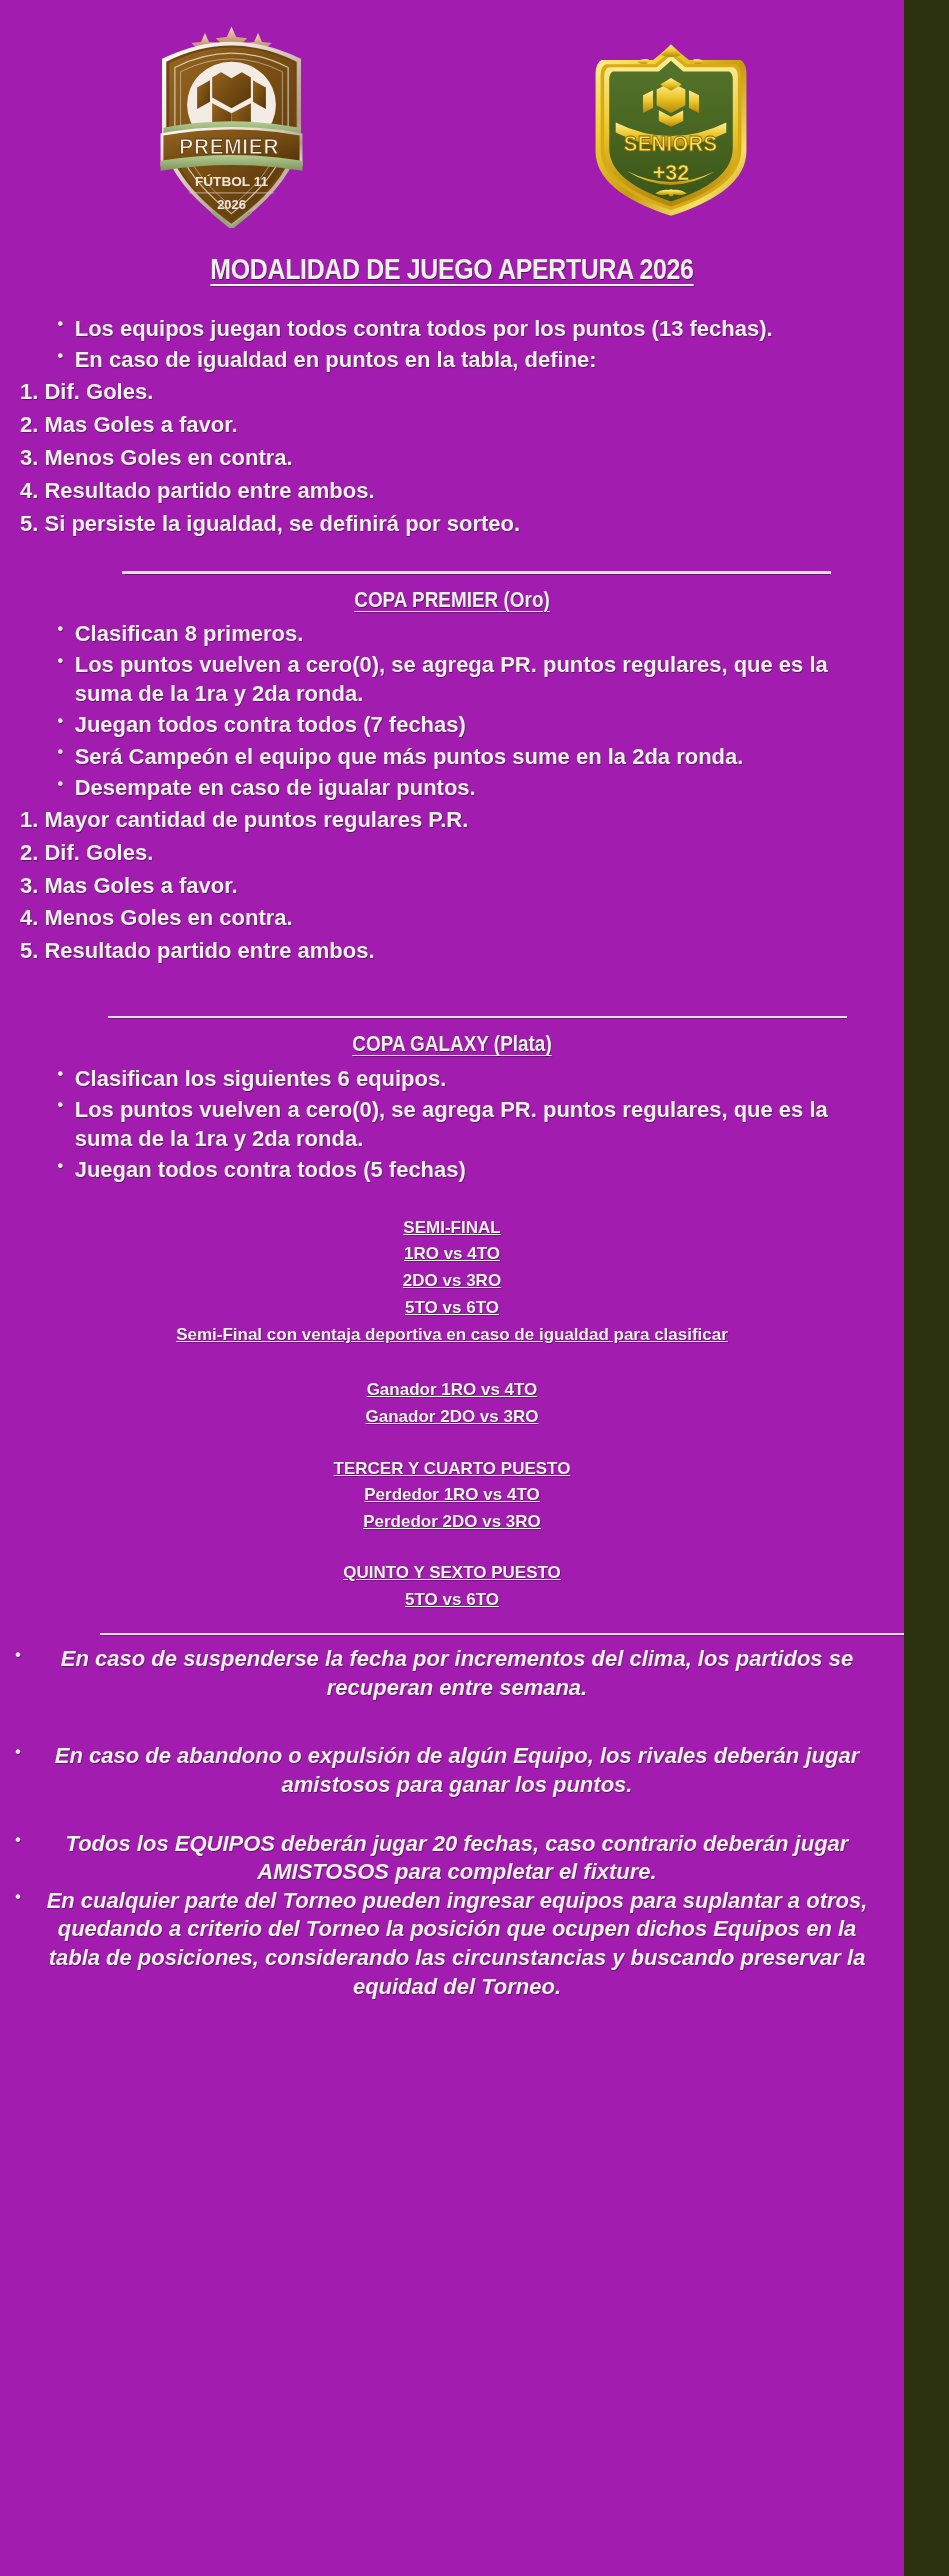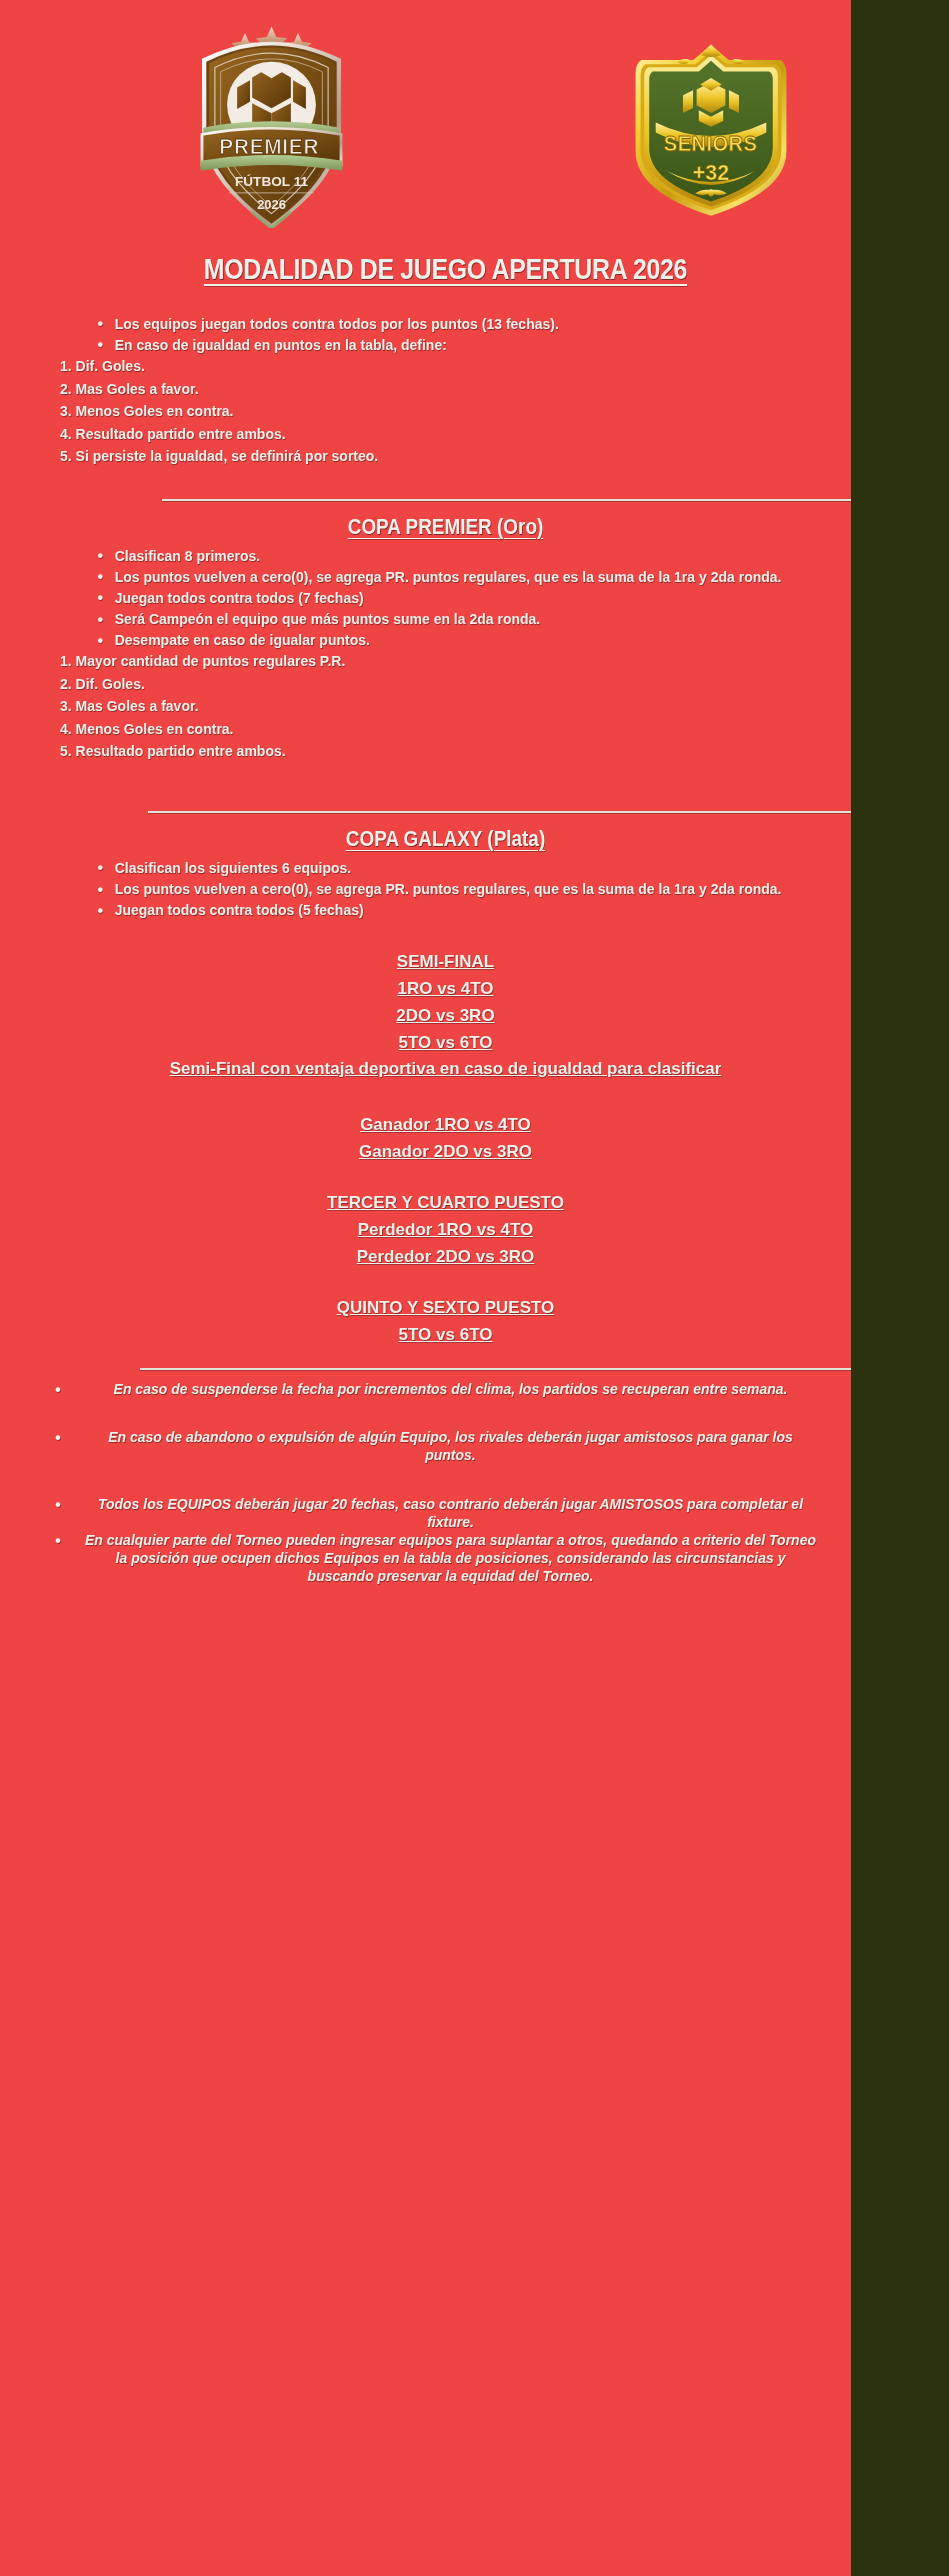--- a/index.html
+++ b/index.html
@@ -4,25 +4,24 @@
 <style>
   html,body{margin:0;padding:0;}
   body{
     width:949px;
     background:#2b320d;
     font-family:"Liberation Sans", sans-serif;
     -webkit-font-smoothing:antialiased;
   }
   .page{
     position:relative;
-    width:811px;
+    width:904px;
     min-height:2576px;
-    background:#ef4444;
+    background:#a21caf;
     overflow:hidden;
-    padding-left:40px;
   }
 
   
   .logo-row{
     position:relative;
     height:237px;
   }
   .badge{position:absolute;}
 
   
@@ -52,21 +51,21 @@
     text-decoration:underline;
     text-underline-offset:4.3px;
     text-decoration-thickness:1.4px;
     transform:scaleX(0.86);
     transform-origin:center;
     text-shadow:0.7px 0.7px 0.7px rgba(0,0,0,.45);
   }
 
   .text-col{
     color:#eef0ea;
-    font-size:14px;
+    font-size:22px;
     font-weight:bold;
     line-height:1.30;
     text-shadow:0.7px 0.7px 0.7px rgba(0,0,0,.4);
   }
 
   ul.bullets{
     margin:0;
     padding:0 43px 0 56px;
     list-style:none;
   }
@@ -363,21 +362,21 @@
     <div>5TO vs 6TO</div>
   </div>
 
   <div class="sp30"></div>
   <div class="hr c"></div>
   <div class="sp14"></div>
 
   <div class="text-col">
     <ul class="bullets wide">
       <li>En caso de suspenderse la fecha por incrementos del clima, los partidos se recuperan entre semana.</li>
-      <li style="margin-top:30px;">En caso de abandono o expulsión de algún Equipo, los rivales deberán jugar amistosos para ganar los puntos.</li>
+      <li style="margin-top:40px;">En caso de abandono o expulsión de algún Equipo, los rivales deberán jugar amistosos para ganar los puntos.</li>
       <li style="margin-top:30px;">Todos los EQUIPOS deberán jugar 20 fechas, caso contrario deberán jugar AMISTOSOS para completar el fixture.</li>
       <li style="">En cualquier parte del Torneo pueden ingresar equipos para suplantar a otros, quedando a criterio del Torneo la posición que ocupen dichos Equipos en la tabla de posiciones, considerando las circunstancias y buscando preservar la equidad del Torneo.</li>
     </ul>
   </div>
 
   <div class="sp52"></div>
 </div>
 
 
 </body></html>

